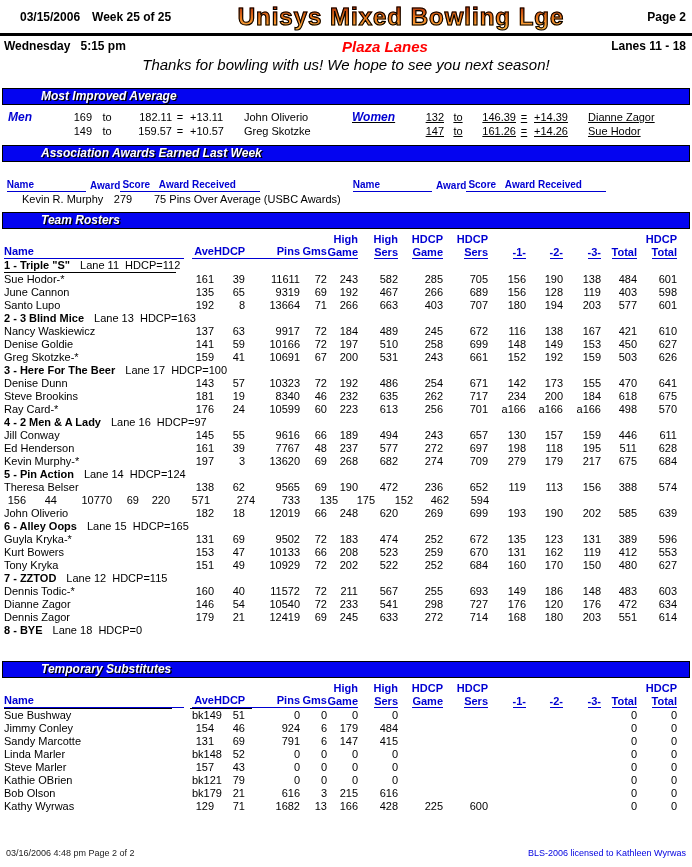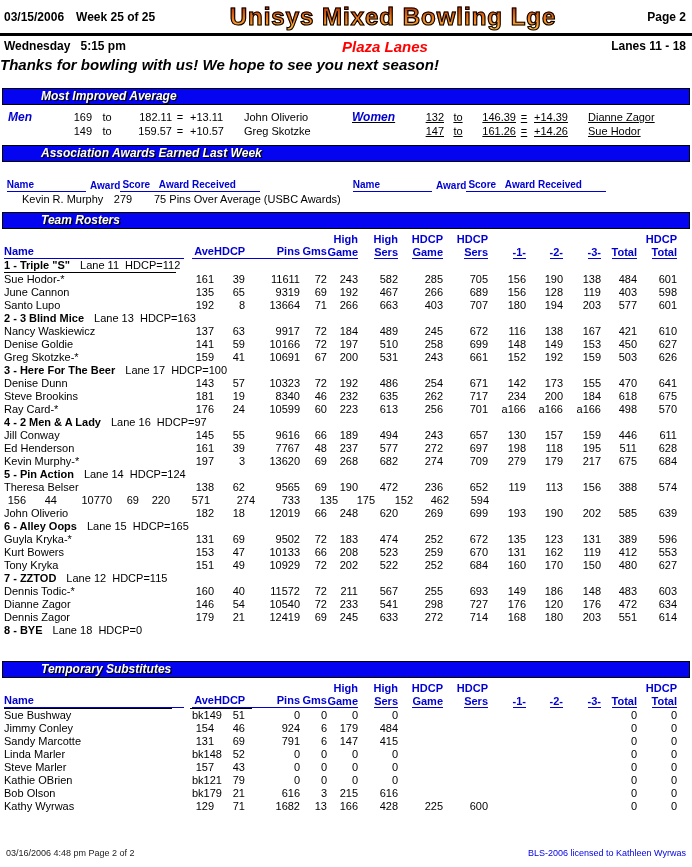--- a/index.html
+++ b/index.html
@@ -1,36 +1,36 @@
 <!DOCTYPE html>
 <html><head>
 <meta charset="utf-8">
 <style>
   html,body{margin:0;padding:0;background:#fff;}
   .page{position:relative;width:692px;height:867px;background:#fff;overflow:hidden;
         font-family:"Liberation Sans",sans-serif;color:#000;}
   
-  .hdr1{display:flex;align-items:flex-start;padding:4px 6px 0 4px;height:28px;}
+  .hdr1{display:flex;align-items:flex-start;padding:4px 6px 0 20px;height:28px;}
   .hleft{width:176px;font-weight:bold;font-size:12px;padding-top:6px;white-space:pre;}
   .hleft .wk{margin-left:12px;}
   .titlewrap{flex:1;text-align:center;}
   .title{display:inline-block;font-size:24px;line-height:26px;font-weight:bold;letter-spacing:1px;
          color:#e8761a;-webkit-text-stroke:1.1px #000;}
   @supports (-webkit-background-clip:text){
     .title{background:linear-gradient(180deg,#b03208 8%,#e8761a 52%,#ffb040 92%);
            -webkit-background-clip:text;background-clip:text;-webkit-text-fill-color:transparent;}
   }
   .hright{width:80px;font-weight:bold;font-size:12px;text-align:right;padding-top:6px;}
   .rule{border-top:3px solid #000;margin-top:1px;}
   .hdr2{display:flex;align-items:flex-start;padding:3px 6px 0 4px;height:16px;}
   .hleft2{width:200px;font-weight:bold;font-size:12px;white-space:pre;}
   .centername{flex:1;text-align:center;color:#ff0000;font-weight:bold;font-style:italic;font-size:15px;margin-top:-1px;}
   .hright2{width:120px;font-weight:bold;font-size:12px;text-align:right;}
   .notice1{text-align:center;font-weight:bold;font-size:13px;margin-top:2px;height:15px;}
-  .notice2{font-weight:bold;font-style:italic;font-size:15px;margin-top:1px;height:17px;}
+  .notice2{text-align:center;font-weight:normal;font-style:italic;font-size:15px;margin-top:1px;height:17px;}
   
   .banner{margin:0 2px;height:15px;background:#0404f0;border:1px solid #000;color:#fff;
           font-weight:bold;font-style:italic;font-size:12px;line-height:14px;padding-left:38px;
           text-shadow:1.4px 1.4px 0 #000;}
   .mt-mia{margin-top:15px;} .mt-aw{margin-top:7px;} .mt-ro{margin-top:6px;} .mt-su{margin-top:24px;}
   
   .mi-rows{margin-top:5px;}
   .mi-row{display:flex;height:14px;line-height:14px;font-size:11px;}
   .mi-half{display:flex;width:346px;} .mi-halfr{display:flex;flex:1;text-decoration:underline;}
   .mi-label{width:48px;padding-left:8px;color:#0000d2;font-weight:bold;font-style:italic;font-size:12px;}

